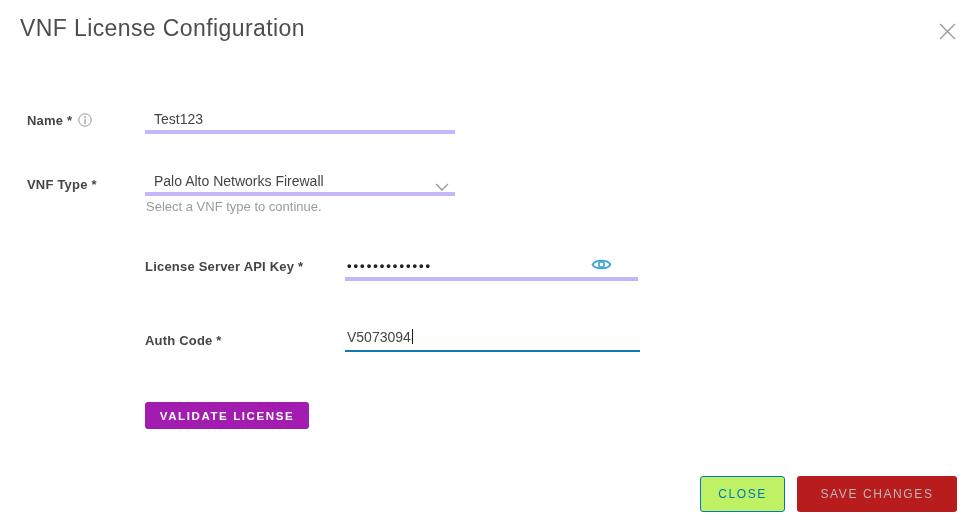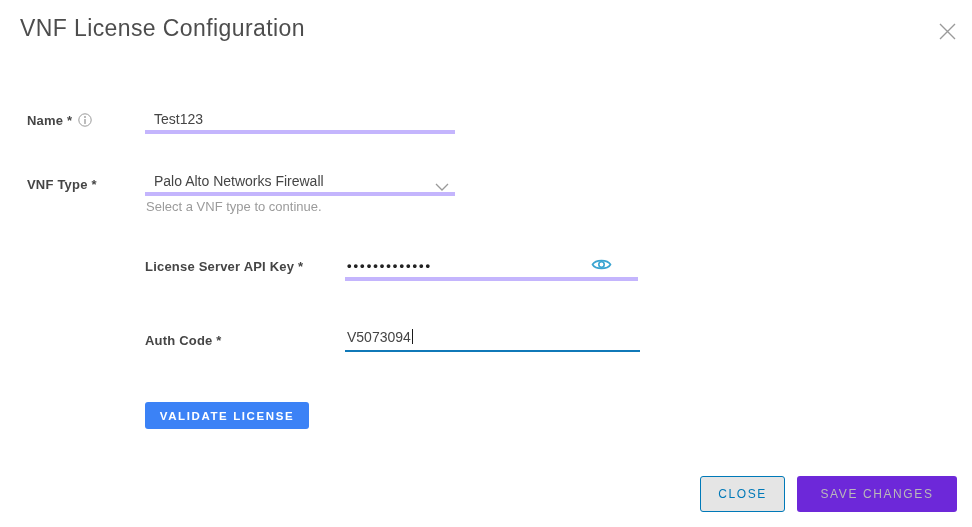--- a/index.html
+++ b/index.html
@@ -62,29 +62,29 @@
     vertical-align:-2px; margin-left:1px;
   }
 
   .btn {
     font-family:"Liberation Sans", sans-serif;
     font-size:12px; font-weight:600; letter-spacing:1.6px;
     border-radius:3px; cursor:pointer; text-align:center;
   }
   .validate-btn {
     position:absolute; left:145px; top:402px; width:164px; height:27px;
-    background:#3b82f6; color:#ffffff; border:none; font-size:11.5px;
+    background:#a21caf; color:#ffffff; border:none; font-size:11.5px;
   }
   .close-btn {
     position:absolute; left:700px; top:476px; width:85px; height:36px;
-    background:#e5e5e5; color:#0079b8; border:1px solid #0079b8; font-weight:500;
+    background:#bef264; color:#0079b8; border:1px solid #0079b8; font-weight:500;
   }
   .save-btn {
     position:absolute; left:797px; top:476px; width:160px; height:36px;
-    background:#6d28d9; color:#b9b9b9; border:none; font-weight:500; cursor:default;
+    background:#b91c1c; color:#b9b9b9; border:none; font-weight:500; cursor:default;
   }
 </style>
 </head>
 <body>
 
 <div class="dialog">
 
   <div class="title">VNF License Configuration</div>
 
   <button class="close-x" aria-label="close">

